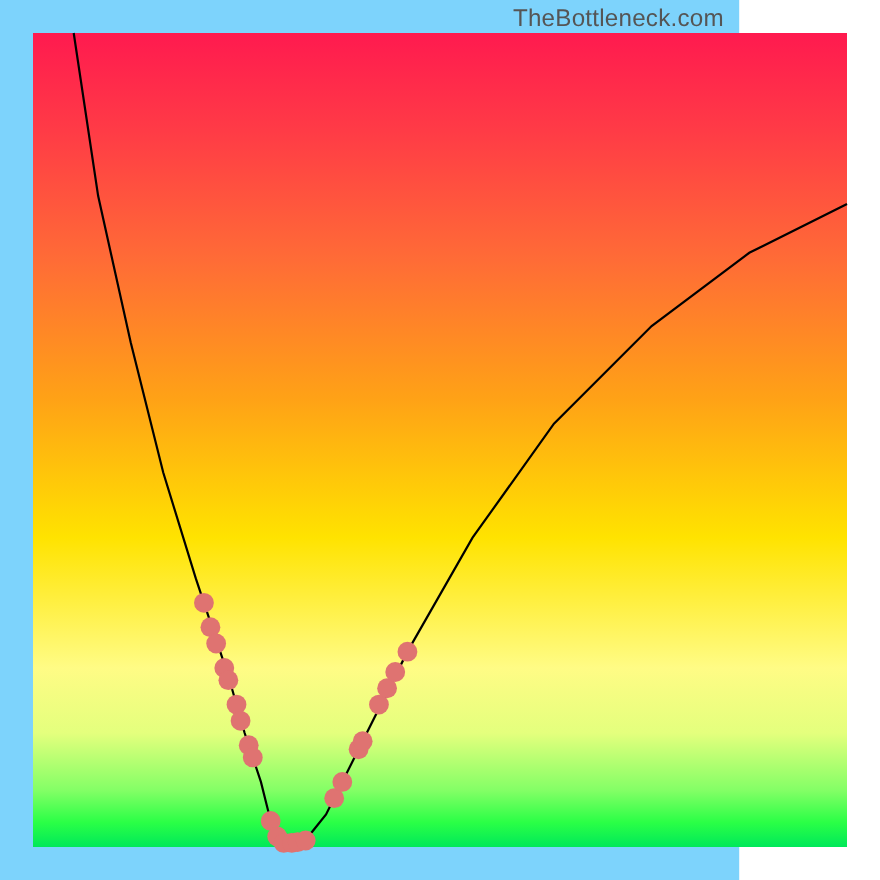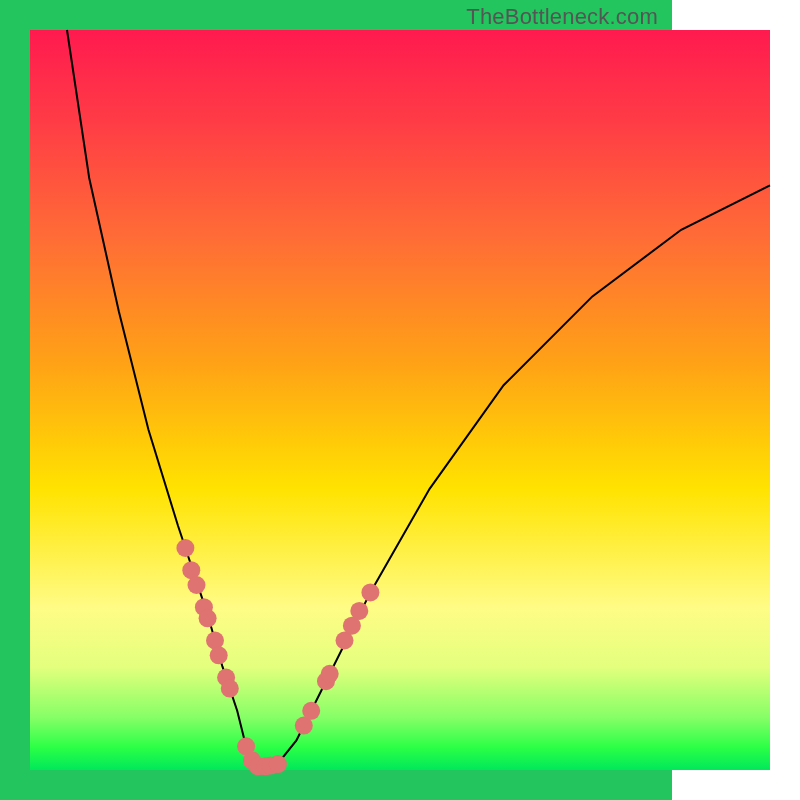--- a/index.html
+++ b/index.html
@@ -7,21 +7,21 @@
     padding: 0;
     width: 800px;
     height: 800px;
     overflow: hidden;
     font-family: Arial, Helvetica, sans-serif;
   }
   .frame {
     position: relative;
     width: 672px;
     height: 800px;
-    background: #22c55e;
+    background: #7dd3fc;
     box-sizing: border-box;
   }
   .watermark {
     position: absolute;
     top: 4px;
     right: 14px;
     color: #555;
     font-size: 22px;
     font-weight: 500;
     letter-spacing: 0.2px;

